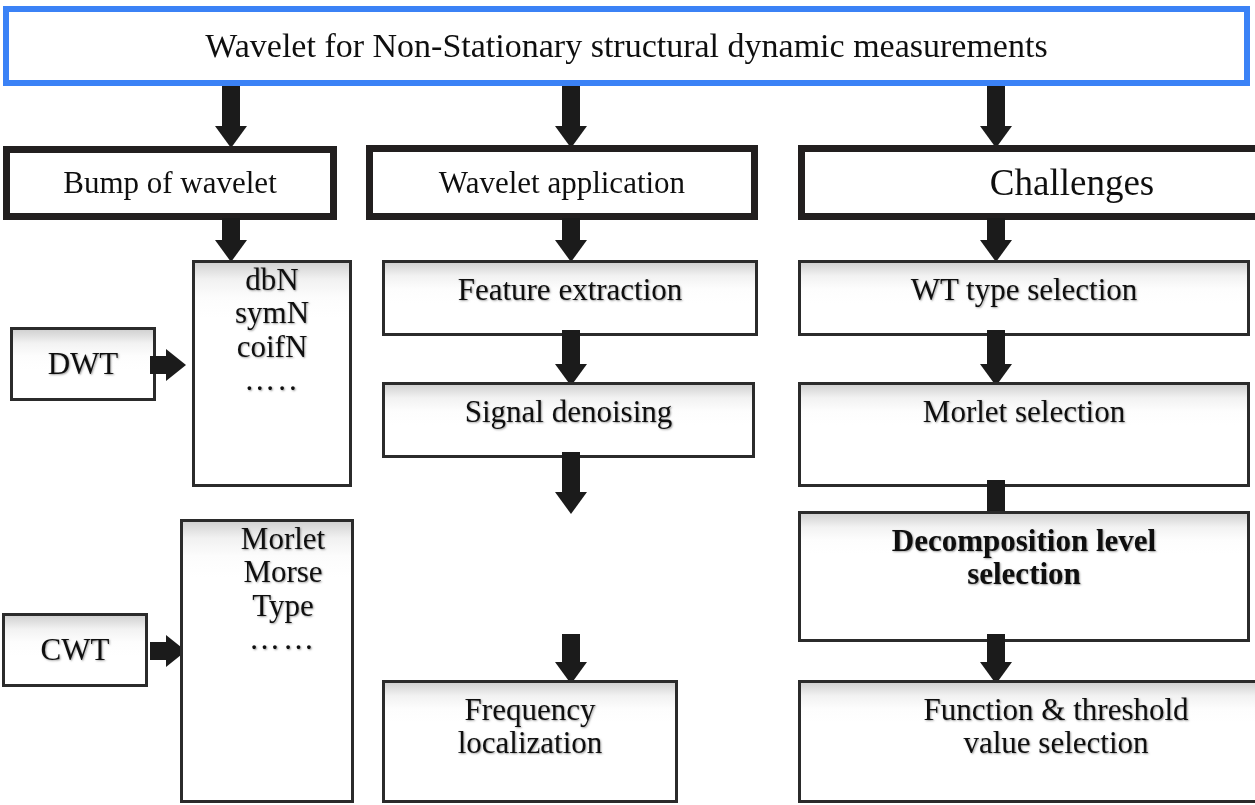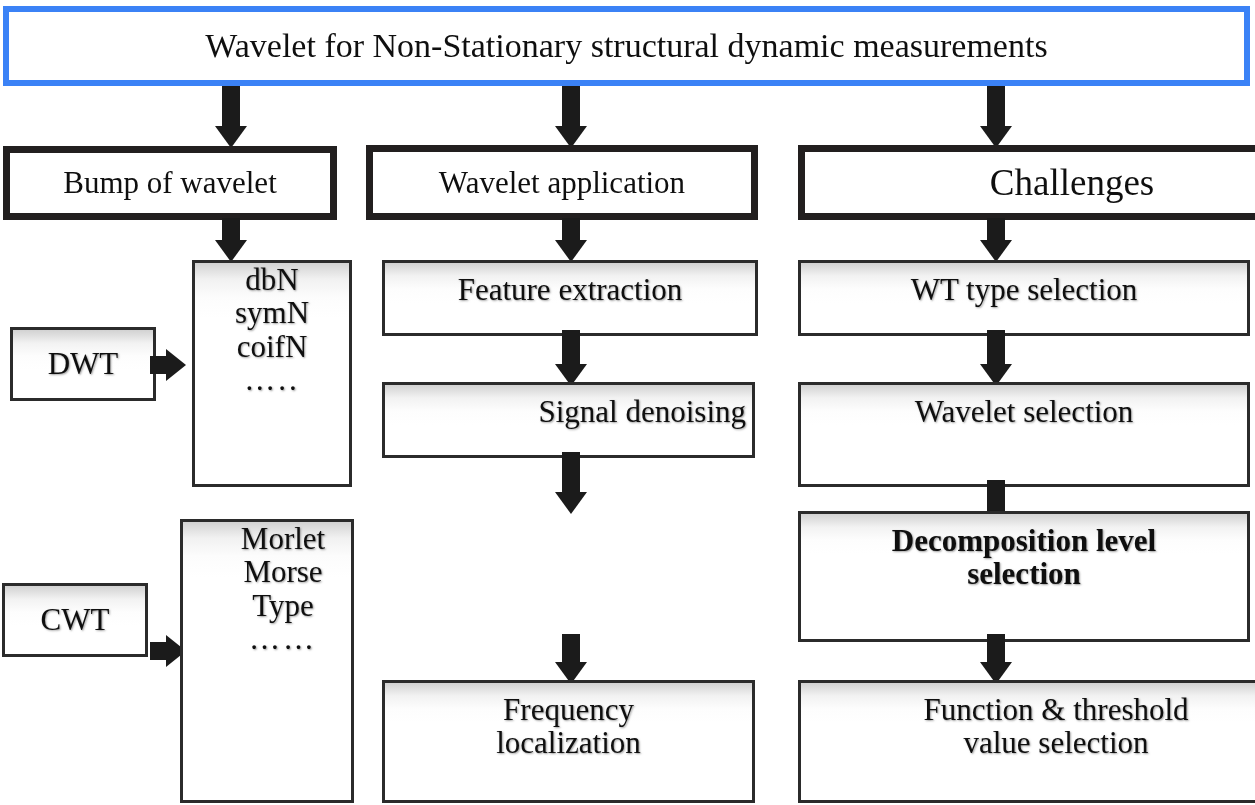--- a/index.html
+++ b/index.html
@@ -195,21 +195,21 @@
 
   <div class="box card tall align-top" style="left:180px; top:260px; width:160px; height:227px; font-size:31px;margin-left:12px;">
     <span class="list-text">
       <span>dbN</span>
       <span>symN</span>
       <span>coifN</span>
       <span class="ellipsis-line">…..</span>
     </span>
   </div>
 
-  <div class="box card" style="left:2px; top:583px; width:146px; height:74px; font-size:31px;">
+  <div class="box card" style="left:2px; top:613px; width:146px; height:74px; font-size:31px;">
     <span class="box-text">CWT</span>
   </div>
 
   <div class="arrow-right" style="left:150px; top:634px; width:36px; height:34px;">
     <div class="shaft" style="width:22px; height:18px;"></div>
     <div class="head"></div>
   </div>
 
   <div class="box card tall align-top" style="left:180px; top:519px; width:174px; height:284px; font-size:31px;padding-left:32px;">
     <span class="list-text">
@@ -222,53 +222,53 @@
 
   <div class="box card align-top" style="left:382px; top:260px; width:376px; height:76px; font-size:31px;">
     <span class="box-text">Feature extraction</span>
   </div>
 
   <div class="arrow-down" style="left:543px; top:330px; width:56px; height:56px;">
     <div class="shaft" style="width:18px; height:36px;"></div>
     <div class="head"></div>
   </div>
 
-  <div class="box card align-top" style="left:382px; top:382px; width:373px; height:76px; font-size:31px;justify-content:flex-end;">
+  <div class="box card align-top" style="left:382px; top:382px; width:373px; height:76px; font-size:31px;">
     <span class="box-text">Signal denoising</span>
   </div>
 
   <div class="arrow-down" style="left:543px; top:452px; width:56px; height:62px;">
     <div class="shaft" style="width:18px; height:42px;"></div>
     <div class="head"></div>
   </div>
 
 
   <div class="arrow-down" style="left:543px; top:634px; width:56px; height:50px;">
     <div class="shaft" style="width:18px; height:30px;"></div>
     <div class="head"></div>
   </div>
 
-  <div class="box card align-top" style="left:382px; top:680px; width:373px; height:123px; font-size:31px;">
+  <div class="box card align-top" style="left:382px; top:680px; width:296px; height:123px; font-size:31px;">
     <span class="box-text">
       <span style="display:block;">Frequency</span>
       <span style="display:block;">localization</span>
     </span>
   </div>
 
   <div class="box card align-top" style="left:798px; top:260px; width:452px; height:76px; font-size:31px;">
     <span class="box-text">WT type selection</span>
   </div>
 
   <div class="arrow-down" style="left:968px; top:330px; width:56px; height:56px;">
     <div class="shaft" style="width:18px; height:36px;"></div>
     <div class="head"></div>
   </div>
 
   <div class="box card align-top" style="left:798px; top:382px; width:452px; height:105px; font-size:31px;">
-    <span class="box-text">Wavelet selection</span>
+    <span class="box-text">Morlet selection</span>
   </div>
 
   <div class="arrow-down" style="left:968px; top:480px; width:56px; height:55px;">
     <div class="shaft" style="width:18px; height:35px;"></div>
     <div class="head"></div>
   </div>
 
   <div class="box card align-top" style="left:798px; top:511px; width:452px; height:131px; font-size:31px;font-weight:bold;">
     <span class="box-text">
       <span style="display:block;">Decomposition level</span>

